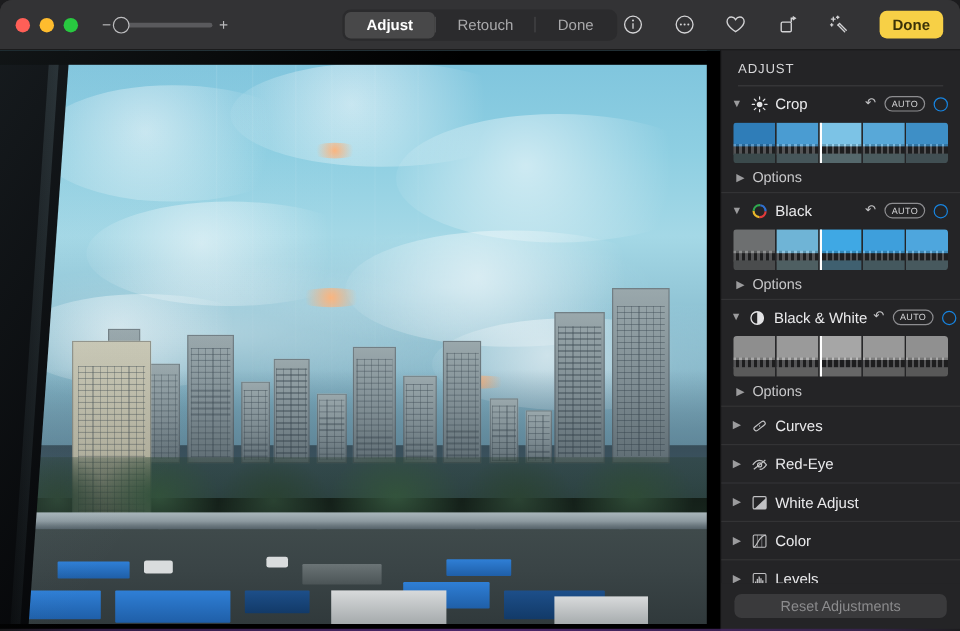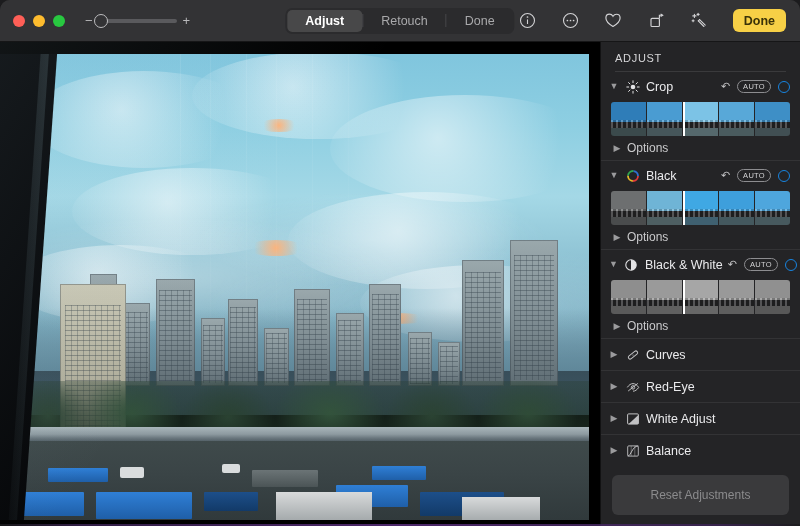--- a/index.html
+++ b/index.html
@@ -253,21 +253,21 @@
     border-top: 1px solid #333335;
   }
   .row .rlabel { font-size: 12.5px; color: #eaeaec; }
   .row .gicon svg { opacity: .92; }
 
   .footer {
     flex: 0 0 auto; padding: 9px 11px 11px 11px;
     background: #242426; position: relative; z-index: 12;
   }
   .reset {
-    width: 100%; height: 40px; border: none; border-radius: 6px;
+    width: 100%; height: 20px; border: none; border-radius: 6px;
     background: #3a3a3c; color: #8b8b8d;
     font-size: 12px; font-family: inherit; cursor: default;
   }
 </style>
 </head>
 <body>
 
 <div class="window">
 
   <div class="toolbar">
@@ -599,21 +599,21 @@
         <div class="row">
           <span class="chev">▶</span>
           <span class="gicon">
             <svg width="14" height="14" viewBox="0 0 14 14" fill="none" stroke="#cfcfd1" stroke-width=".9">
               <rect x="1.7" y="1.9" width="10.6" height="10.2" rx="1"></rect>
               <path d="M1.7 12.1 C5 12.1 6 2.2 12.3 1.9" stroke-width="1"></path>
               <line x1="5.2" y1="1.9" x2="5.2" y2="12.1" opacity=".45"></line>
               <line x1="8.8" y1="1.9" x2="8.8" y2="12.1" opacity=".45"></line>
             </svg>
           </span>
-          <span class="rlabel">Balance</span>
+          <span class="rlabel">Color</span>
         </div>
 
         <div class="row">
           <span class="chev">▶</span>
           <span class="gicon">
             <svg width="14" height="14" viewBox="0 0 14 14">
               <rect x="1.7" y="1.9" width="10.6" height="10.2" rx="1" fill="none" stroke="#cfcfd1" stroke-width=".9"></rect>
               <g fill="#cfcfd1">
                 <rect x="3.1" y="8.6" width="1.1" height="2.6"></rect>
                 <rect x="4.6" y="6.4" width="1.1" height="4.8"></rect>

